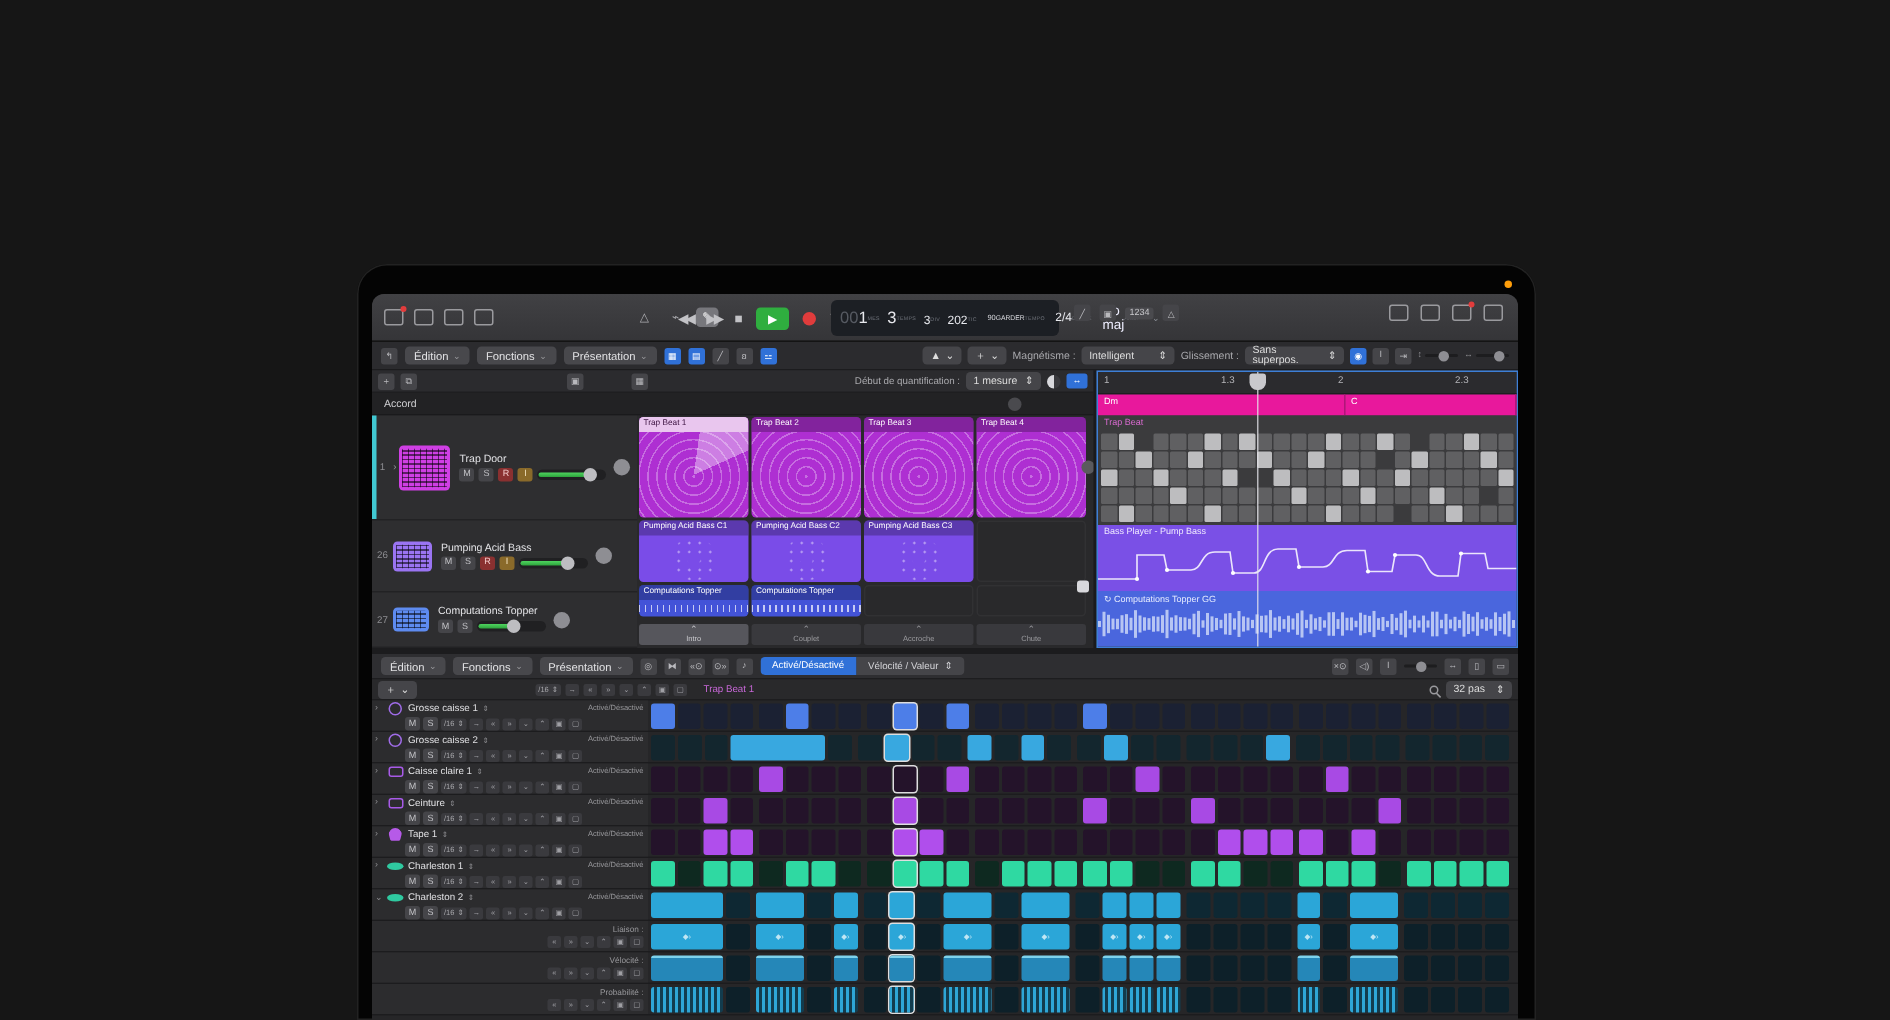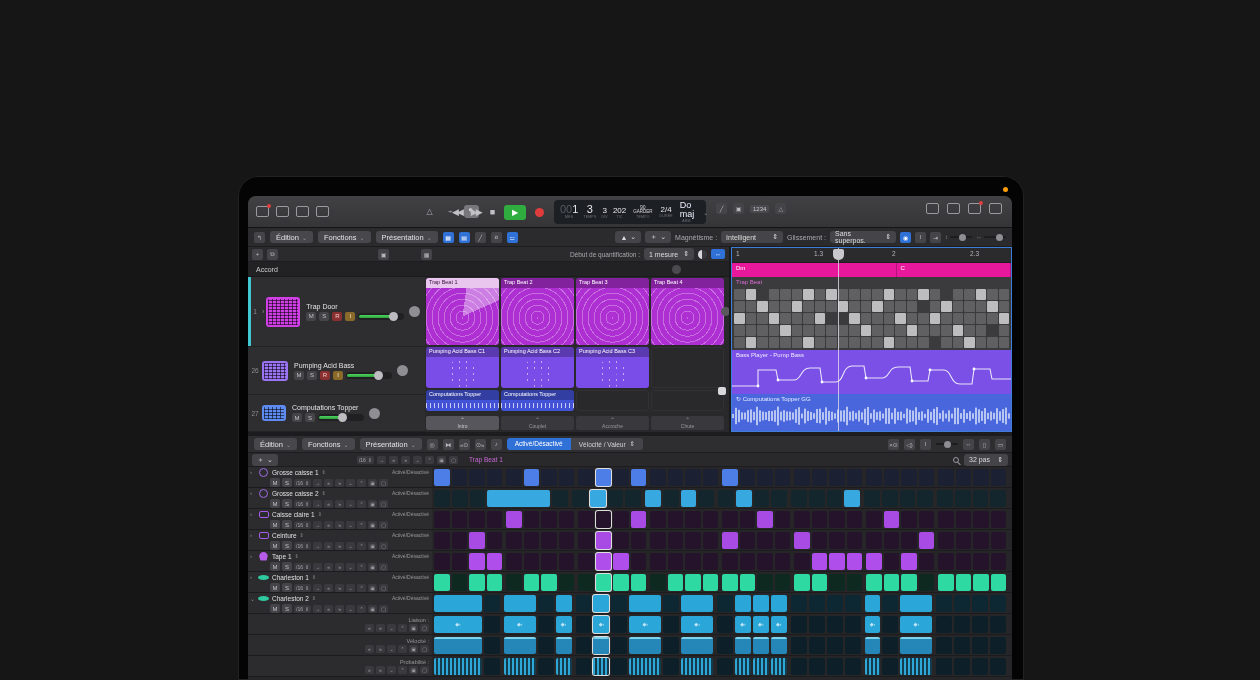--- a/index.html
+++ b/index.html
@@ -28,21 +28,21 @@
   .tb-icon.dot::after{content:"";position:absolute;right:-3px;top:-3px;width:4px;height:4px;border-radius:50%;background:#e23c3c;}
   .tb-modes{margin-left:16px;gap:6px;}
   .mode-i{width:15px;height:13px;border-radius:3px;display:flex;align-items:center;justify-content:center;font-size:8px;color:#a9a9ad;}
   .mode-i.sel{background:#77777c;color:#fff;}
   .transport{position:absolute;left:204px;top:0;height:32px;display:flex;align-items:center;gap:9px;}
   .tr-i{font-size:9px;color:#c2c2c6;letter-spacing:-2px;}
   .play{width:22px;height:15px;background:#2fae3f;border-radius:3px;display:flex;align-items:center;justify-content:center;color:#fff;font-size:8px;letter-spacing:0;}
   .rec{width:9px;height:9px;border-radius:50%;background:#e03c3c;}
   .lcd{position:absolute;left:306px;top:4px;width:152px;height:24px;background:#1c1f24;border-radius:4px;
     display:flex;align-items:center;padding:0 6px;gap:7px;}
-  .lcd .grp{display:flex;flex-direction:column;align-items:center;line-height:1;}
+  .lcd .grp{display:flex;flex-direction:row;align-items:center;line-height:1;}
   .lcd .num{color:#e8e9ee;font-size:11px;}
   .lcd .num .dim{color:#565a62;}
   .lcd .lab{color:#70747c;font-size:3.5px;margin-top:1px;letter-spacing:.2px;}
   .lcd .pos{display:flex;gap:5px;align-items:flex-end;}
   .lcd .small{font-size:8px;color:#e8e9ee;}
   .lcd .tempo .v{font-size:5px;color:#d8d9de;}
   .lcd .tempo .m{font-size:4.5px;color:#d8d9de;margin-top:.5px;}
   .lcd .key{font-size:9px;color:#eef;}
   .lcd .chev{color:#8a8e96;font-size:6px;margin-left:2px;}
   .tb-after{position:absolute;left:468px;top:7px;display:flex;gap:6px;align-items:center;}

